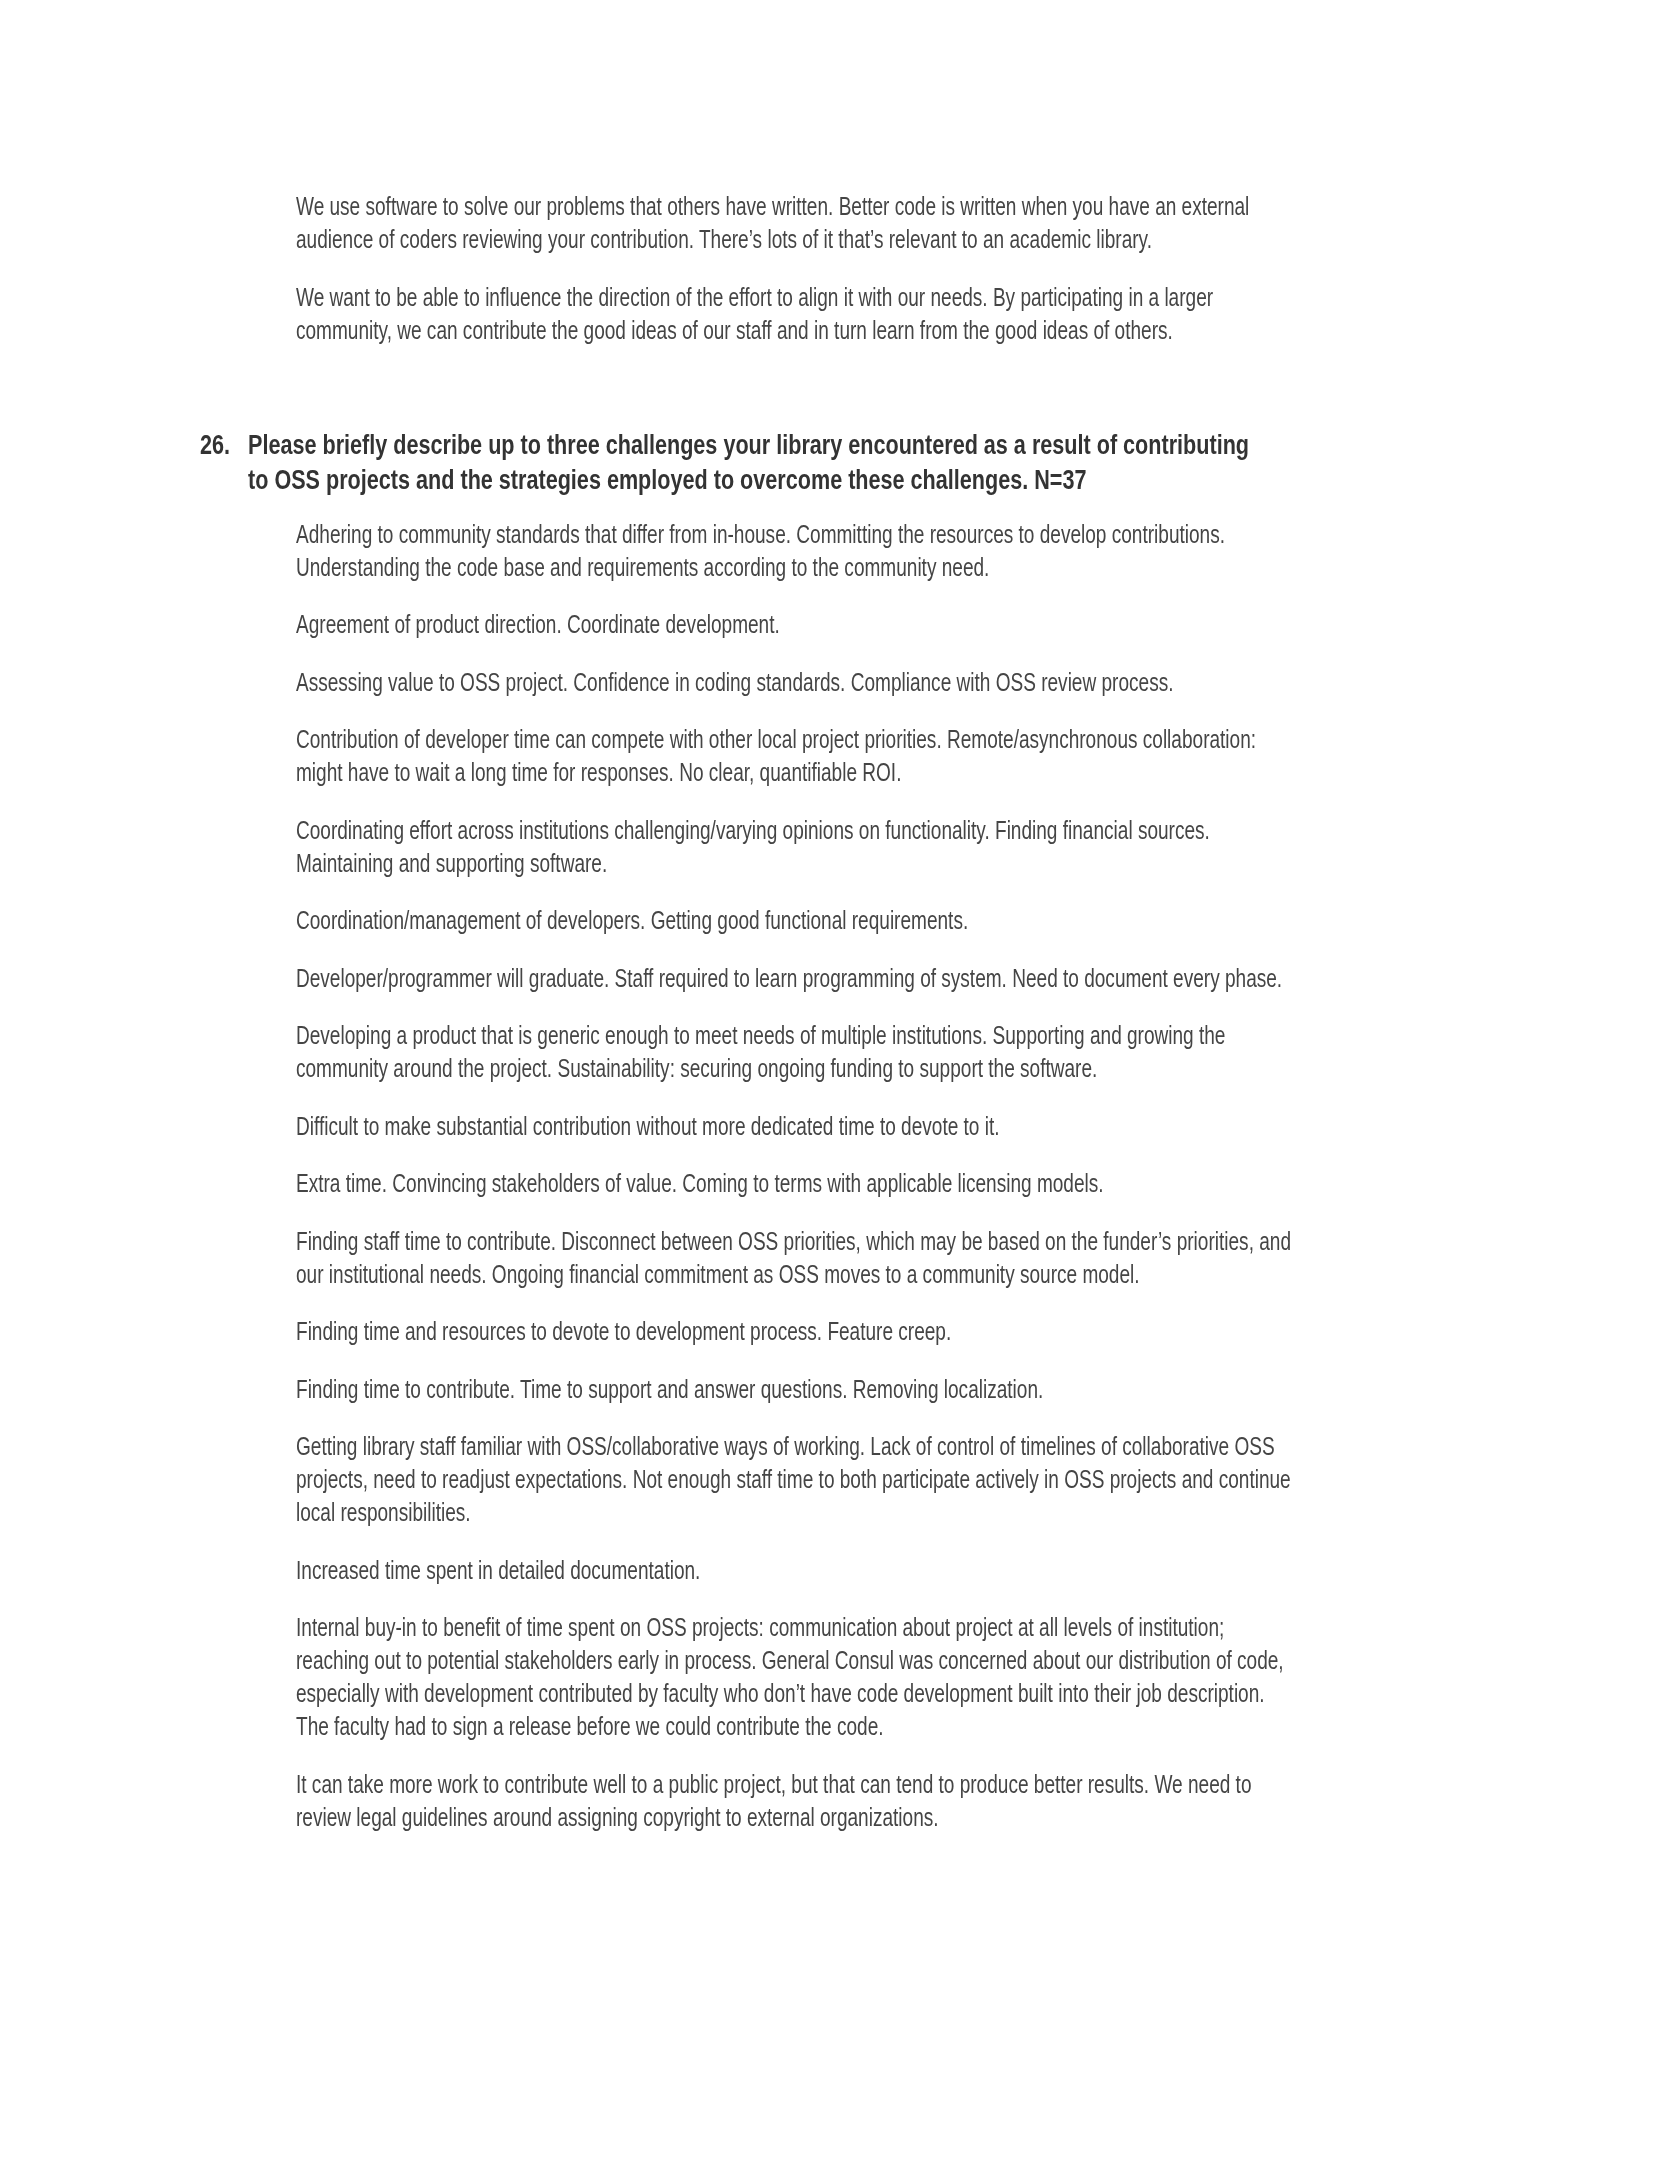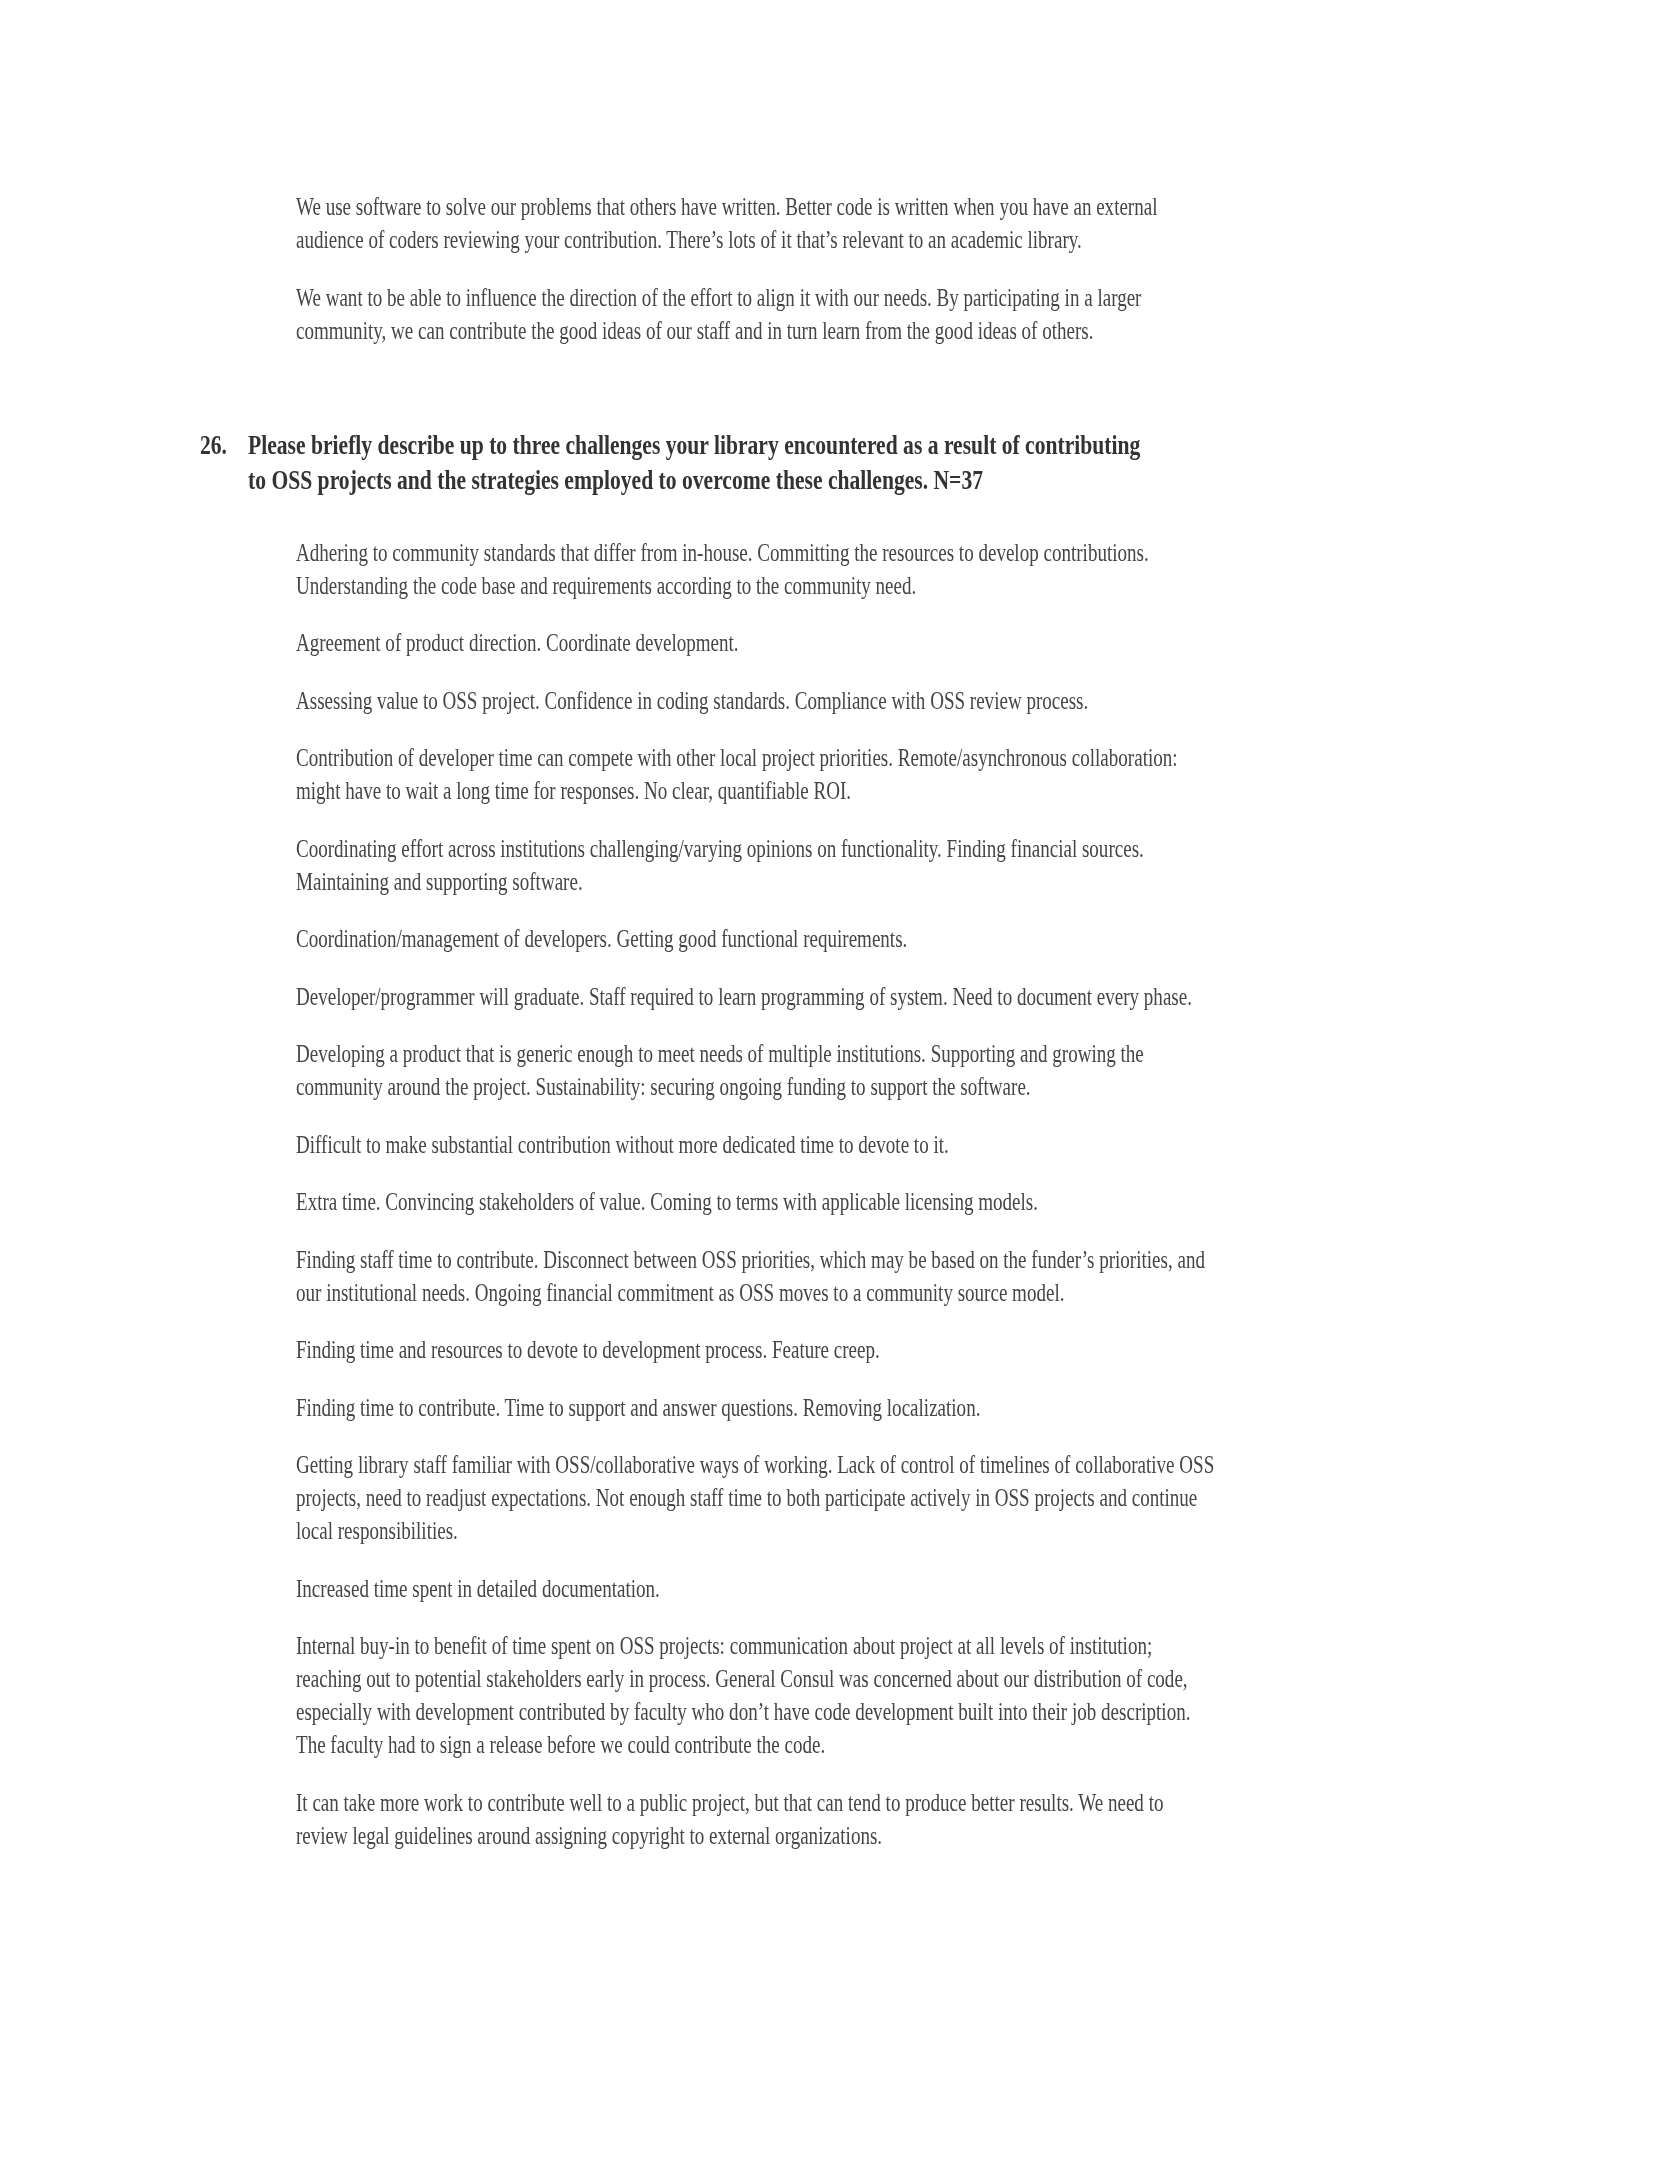--- a/index.html
+++ b/index.html
@@ -3,21 +3,21 @@
 <meta charset="utf-8">
 <style>
   * { margin: 0; padding: 0; box-sizing: border-box; }
   html, body { background: #ffffff; }
   .page {
     position: relative;
     width: 1680px;
     height: 2174px;
     background: #ffffff;
     overflow: hidden;
-    font-family: Liberation Serif, serif;
+    font-family: Liberation Sans, sans-serif;
   }
   .content {
     position: absolute;
     top: 190px;
     left: 296px;
     width: 1384px;
   }
   
   .para {
     font-size: 25.4px;
@@ -49,21 +49,21 @@
     font-weight: bold;
     color: #333333;
   }
   .q-text {
     font-size: 27px;
     line-height: 35px;
     font-weight: bold;
     color: #333333;
     white-space: pre-line;
   }
-  .responses { margin-top: 38px; }
+  .responses { margin-top: 20px; }
   .responses .para:last-child { margin-bottom: 0; }
 
   .footer {
     position: absolute;
     left: 198px;
     right: 196px;
     top: 1998px;
   }
   .rule {
     height: 2.8px;

